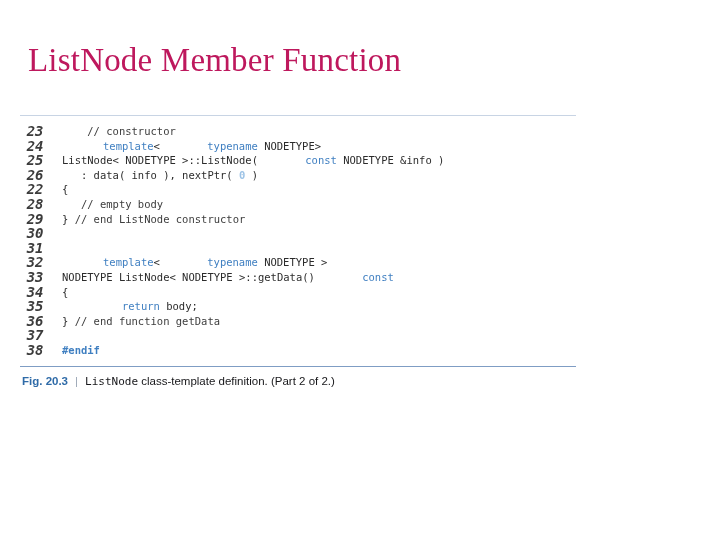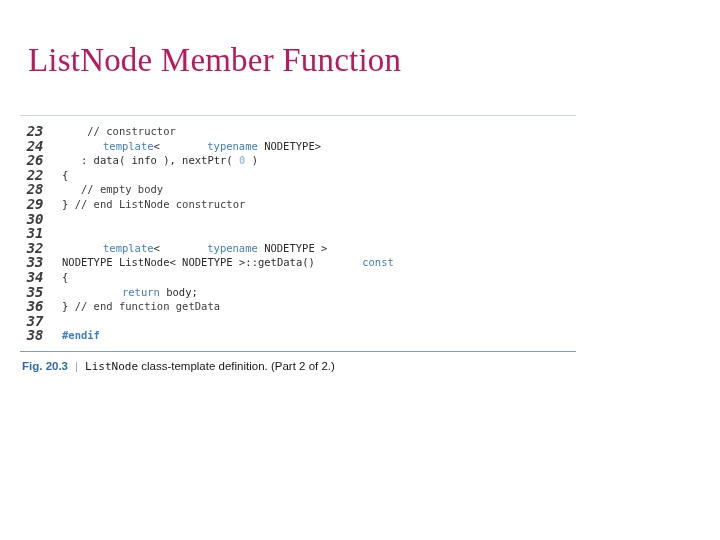--- a/index.html
+++ b/index.html
@@ -128,20 +128,21 @@
 
   <div class="slide-title">ListNode Member Function</div>
 
   <div class="figure">
 
     <div class="rule"></div>
 
     <div class="code-area">
         <div class="code-line"><span class="lineno">23</span><span class="codetext"><span class="pln">    </span><span class="cmt">// constructor</span></span></div>
         <div class="code-line"><span class="lineno">24</span><span class="codetext"><span class="kw">template</span><span class="pln">&lt; </span><span class="kw">typename</span><span class="pln"> NODETYPE&gt;</span></span></div>
+        <div class="code-line"><span class="lineno">25</span><span class="codetext"><span class="pln">ListNode&lt; NODETYPE &gt;::ListNode( </span><span class="kw">const</span><span class="pln"> NODETYPE &amp;info )</span></span></div>
         <div class="code-line"><span class="lineno">26</span><span class="codetext"><span class="pln">   : data( info ), nextPtr( </span><span class="num">0</span><span class="pln"> )</span></span></div>
         <div class="code-line"><span class="lineno">22</span><span class="codetext"><span class="pln">{</span></span></div>
         <div class="code-line"><span class="lineno">28</span><span class="codetext"><span class="pln">   </span><span class="cmt">// empty body</span></span></div>
         <div class="code-line"><span class="lineno">29</span><span class="codetext"><span class="pln">} </span><span class="cmt">// end ListNode constructor</span></span></div>
         <div class="code-line"><span class="lineno">30</span><span class="codetext"><span class="pln"></span></span></div>
         <div class="code-line"><span class="lineno">31</span><span class="codetext"><span class="pln">    </span></span></div>
         <div class="code-line"><span class="lineno">32</span><span class="codetext"><span class="kw">template</span><span class="pln">&lt; </span><span class="kw">typename</span><span class="pln"> NODETYPE &gt;</span></span></div>
         <div class="code-line"><span class="lineno">33</span><span class="codetext"><span class="pln">NODETYPE ListNode&lt; NODETYPE &gt;::getData() </span><span class="kw">const</span></span></div>
         <div class="code-line"><span class="lineno">34</span><span class="codetext"><span class="pln">{</span></span></div>
         <div class="code-line"><span class="lineno">35</span><span class="codetext"><span class="pln">   </span><span class="kw">return</span><span class="pln"> body;</span></span></div>

